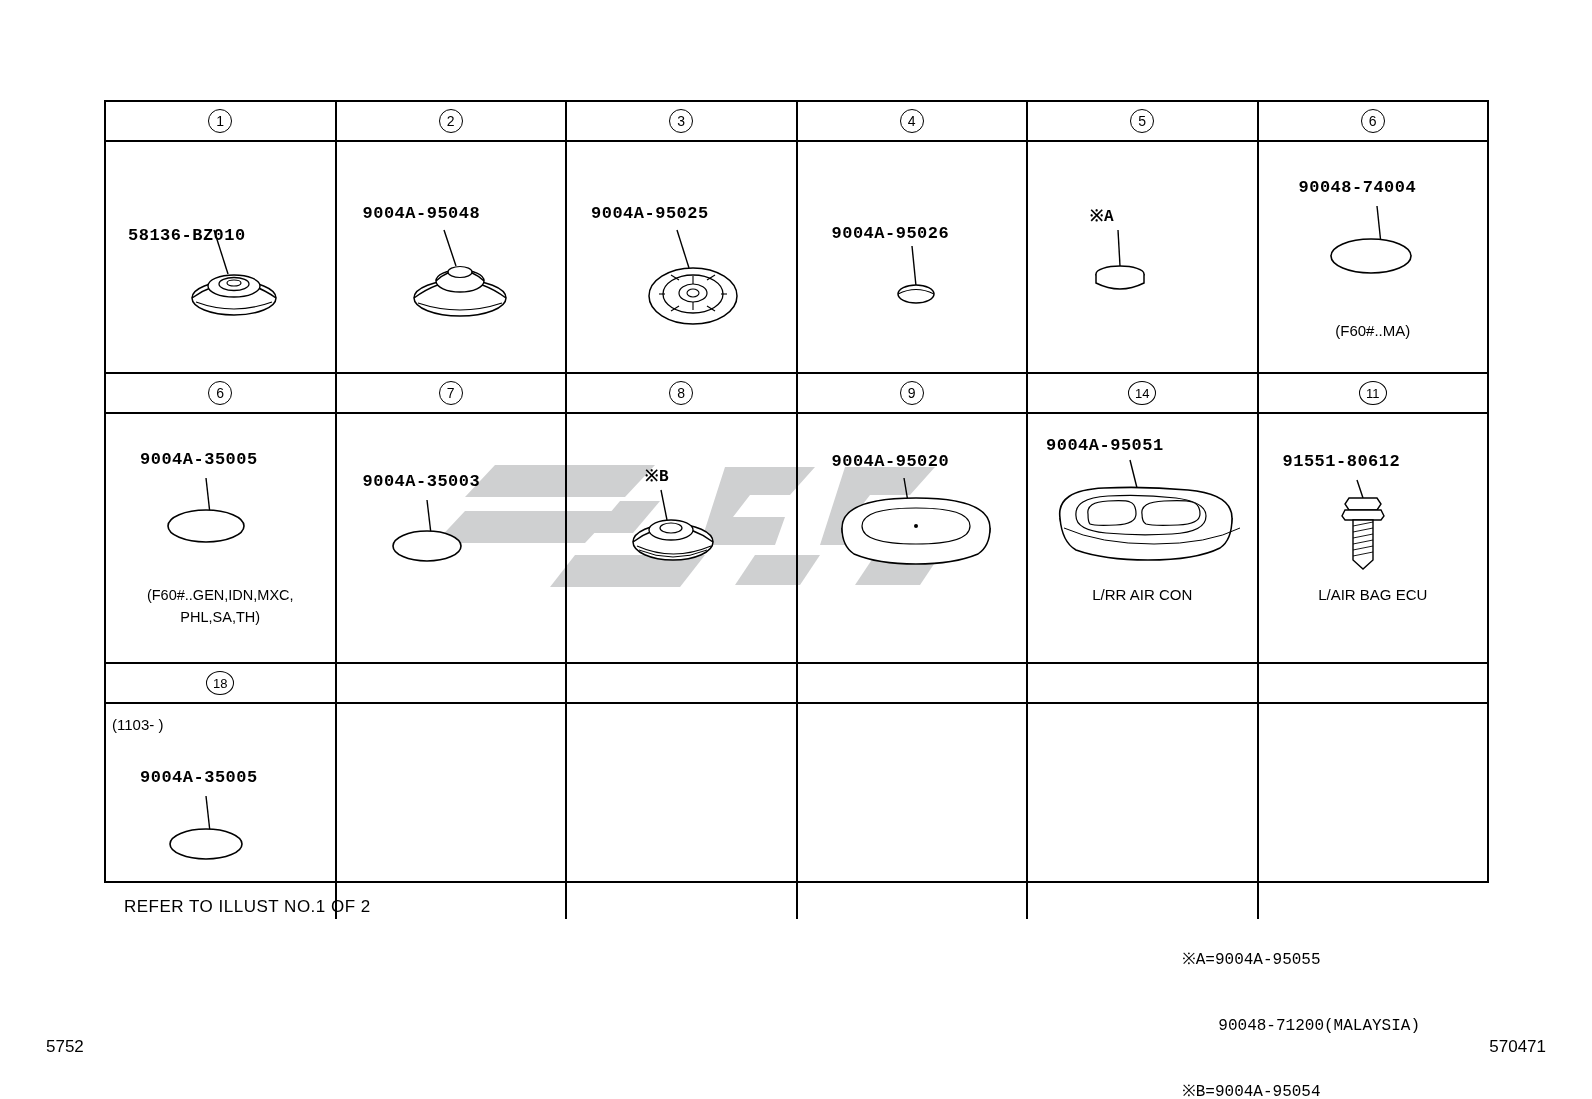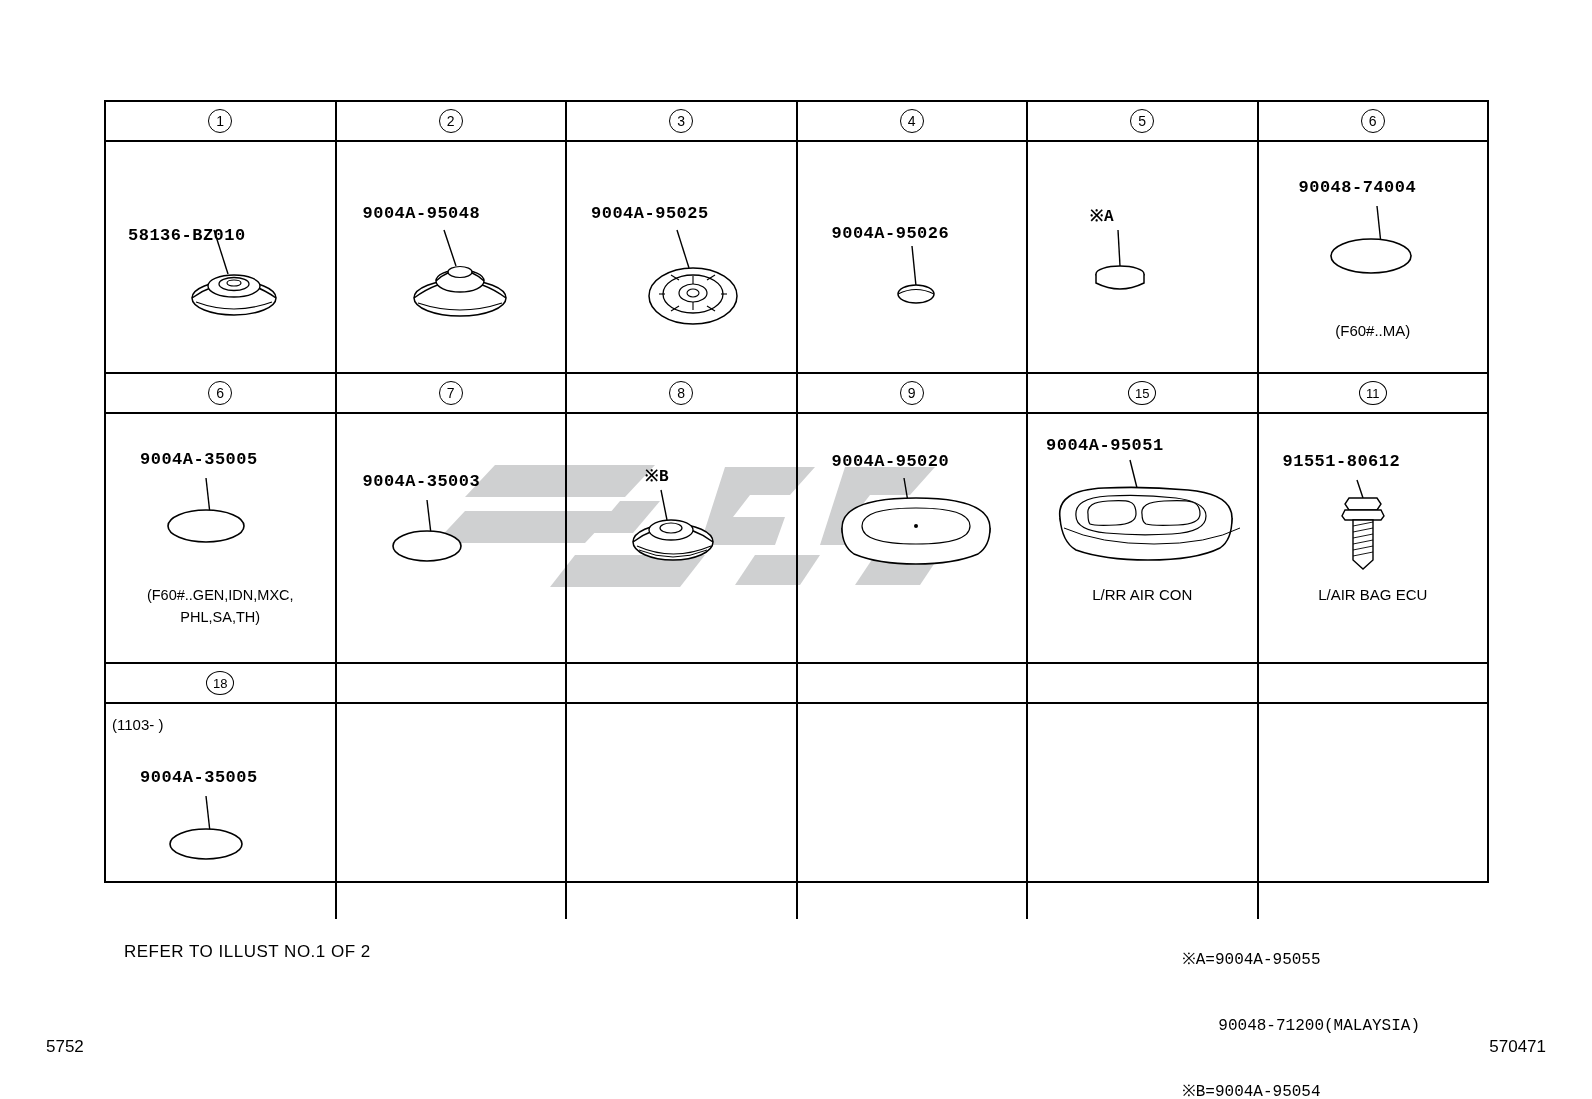--- a/index.html
+++ b/index.html
@@ -108,21 +108,21 @@
   }
 
   .art {
     position: absolute;
   }
 
   
   .refer {
     position: absolute;
     left: 124px;
-    top: 942px;
+    top: 897px;
     font-size: 17px;
     letter-spacing: 0.5px;
     font-family: "Liberation Sans", sans-serif;
     z-index: 3;
   }
   .legend {
     position: absolute;
     right: 172px;
     top: 905px;
     font-family: "Liberation Mono", monospace;
@@ -292,21 +292,21 @@
     <div class="cell num-cell">
         <span class="circ-num">7</span>
       </div>
     <div class="cell num-cell">
         <span class="circ-num">8</span>
       </div>
     <div class="cell num-cell">
         <span class="circ-num">9</span>
       </div>
     <div class="cell num-cell">
-        <span class="circ-num wide">15</span>
+        <span class="circ-num wide">14</span>
       </div>
     <div class="cell num-cell">
         <span class="circ-num wide">11</span>
       </div>
   </div>
 
   <div class="row row-body r2">
 
     <div class="cell">
       <div class="partno" style="left:34px; top:36px;">9004A-35005</div>

